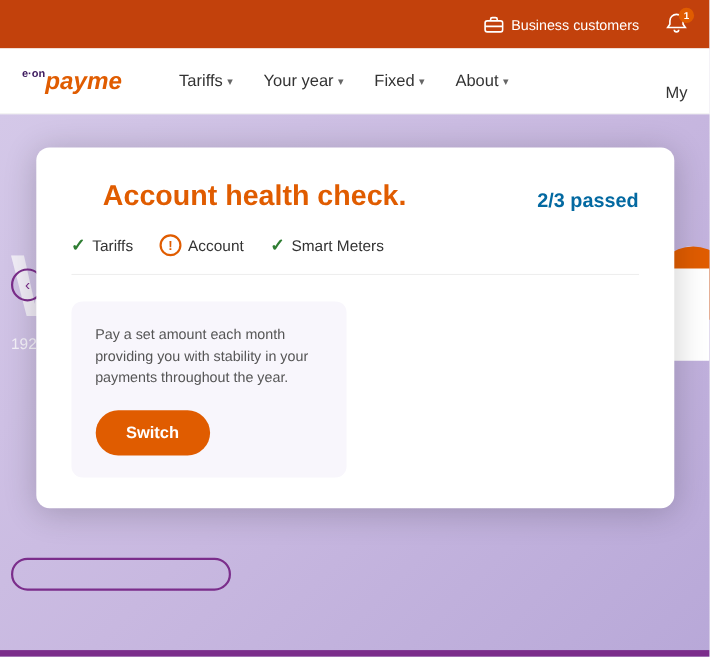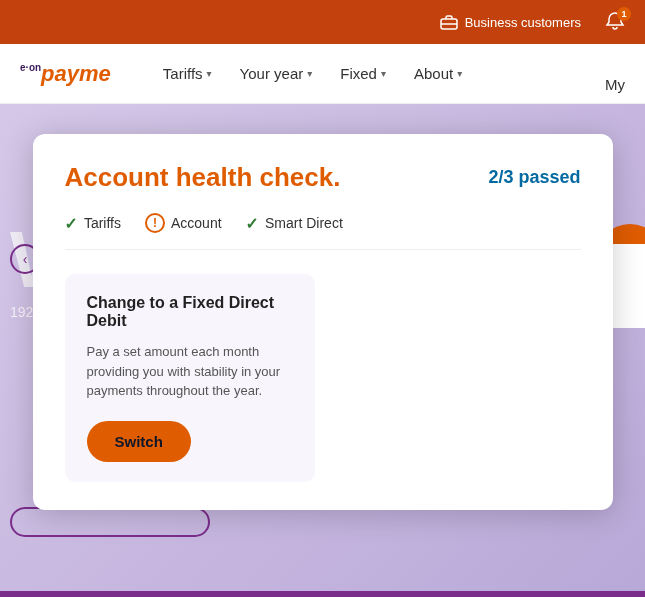--- a/index.html
+++ b/index.html
@@ -183,23 +183,24 @@
     .modal {
       background: white;
       border-radius: 12px;
       padding: 28px 32px;
       width: 580px;
       box-shadow: 0 4px 30px rgba(0,0,0,0.2);
     }
 
     .modal-header {
       display: flex;
-      align-items: center;
+      align-items: flex-end;
       justify-content: space-between;
       margin-bottom: 20px;
+      margin-left: 29px;
     }
     .modal-title {
       font-size: 26px;
       font-weight: bold;
       color: #e05c00;
     }
     .modal-score {
       font-size: 18px;
       font-weight: bold;
       color: #0369a1;
@@ -263,21 +264,21 @@
       margin-bottom: 12px;
     }
     .card-desc {
       font-size: 13px;
       color: #555;
       line-height: 1.5;
       margin-bottom: 20px;
     }
     .card-btn {
       background: #e05c00;
-      color: #0f172a;
+      color: #ffffff;
       border: none;
       border-radius: 24px;
       padding: 12px 28px;
       font-size: 15px;
       font-weight: 600;
       cursor: pointer;
     }
   </style>
 </head>
 <body>
@@ -363,23 +364,22 @@
       <div class="check-item">
         <span class="check-icon-green">✓</span>
         <span>Tariffs</span>
       </div>
       <div class="check-item">
         <div class="check-icon-warning">!</div>
         <span>Account</span>
       </div>
       <div class="check-item">
         <span class="check-icon-green">✓</span>
-        <span>Smart Direct</span>
+        <span>Smart Meters</span>
       </div>
     </div>
 
     <div class="card">
-      <div class="card-title">Change to a Fixed Direct Debit</div>
       <div class="card-desc">Pay a set amount each month providing you with stability in your payments throughout the year.</div>
       <button class="card-btn">Switch</button>
     </div>
   </div>
 </div>
 
 </body></html>

